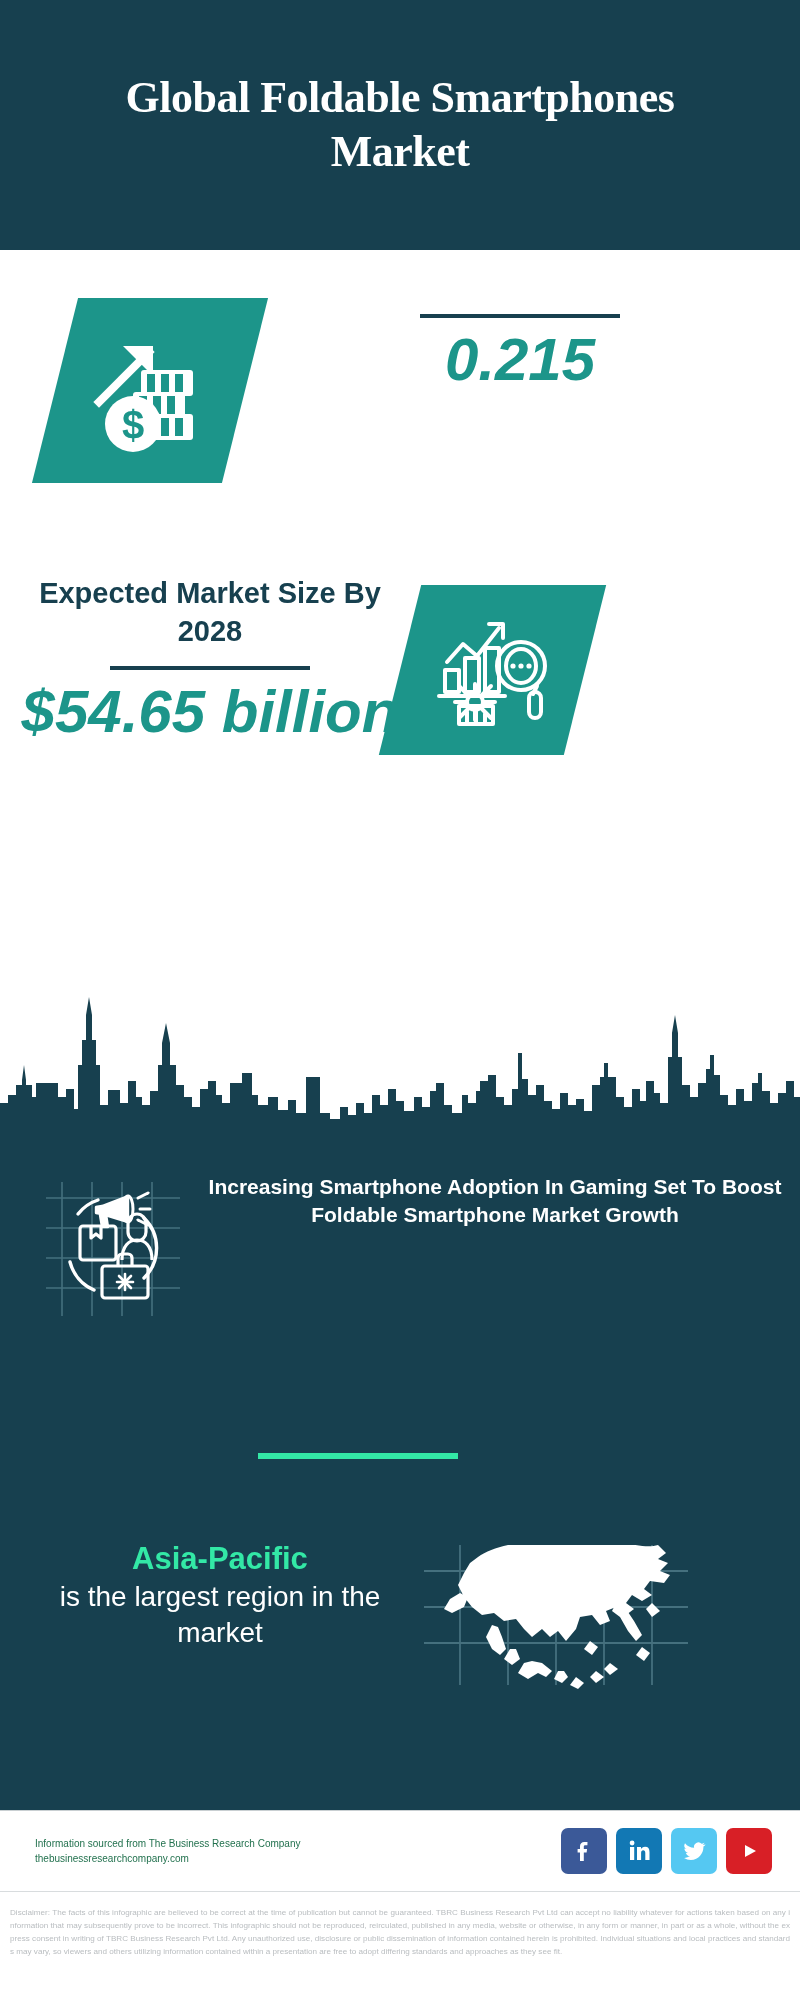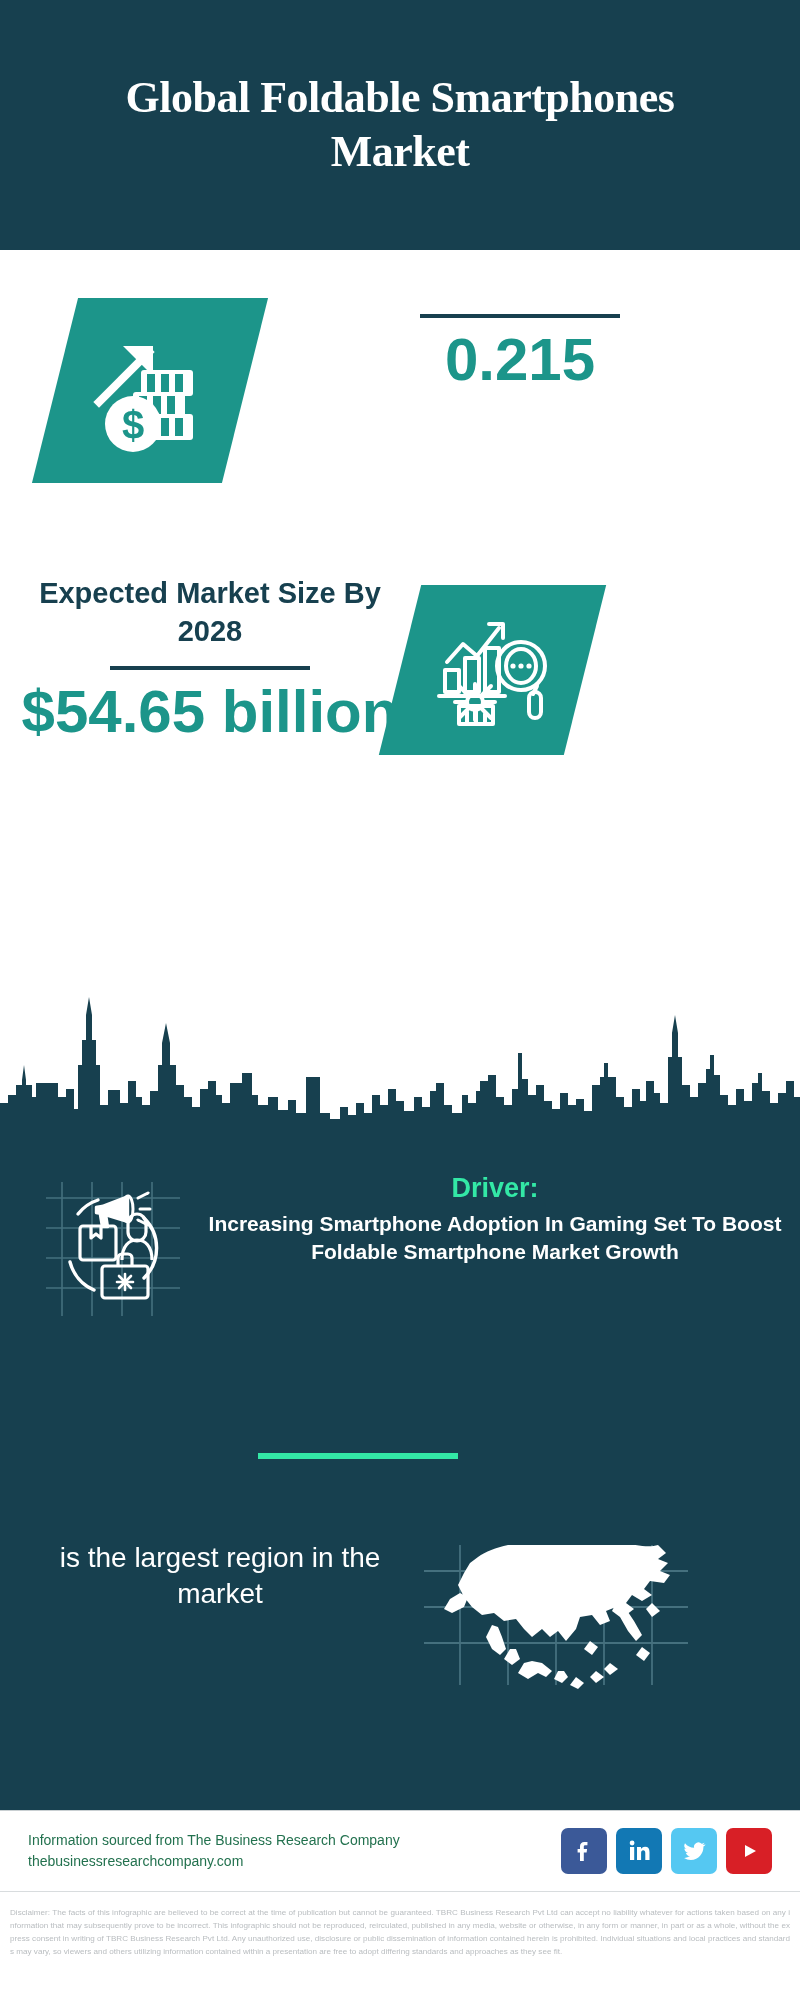--- a/index.html
+++ b/index.html
@@ -72,20 +72,21 @@
   .stat-rule {
     width: 200px; height: 4px;
     background: #17404f;
     margin: 16px auto 10px auto;
   }
   .stat-value {
     color: #1c958a;
     font-size: 60px;
     font-weight: bold;
     line-height: 1.05;
+    font-style: italic;
   }
 
   
   .stat2-text {
     position: absolute;
     left: 20px; top: 325px;
     width: 380px;
     text-align: center;
   }
   .stat2-badge {
@@ -175,23 +176,23 @@
   .footer {
     position: absolute;
     left: 0; top: 1810px;
     width: 800px; height: 80px;
     background: #ffffff;
     border-top: 1px solid #c9cfd2;
     display: flex;
     align-items: center;
   }
   .footer-credit {
-    margin-left: 28px;
+    margin-left: 35px;
     color: #22714e;
-    font-size: 14px;
+    font-size: 10px;
     line-height: 1.5;
     flex: 0 0 auto;
   }
   .social-row {
     margin-left: auto;
     margin-right: 28px;
     display: flex;
     gap: 9px;
     align-items: center;
   }
@@ -360,27 +361,27 @@
         <g stroke="#ffffff" stroke-width="2.6" stroke-linecap="round">
           <line x1="85" y1="94" x2="85" y2="110"></line>
           <line x1="77" y1="102" x2="93" y2="102"></line>
           <line x1="79" y1="96" x2="91" y2="108"></line>
           <line x1="91" y1="96" x2="79" y2="108"></line>
         </g>
       </svg>
     </div>
 
     <div class="driver-text">
-      <div class="driver-head">Driver:</div>
       <div class="driver-body">Increasing Smartphone Adoption In Gaming Set To Boost Foldable Smartphone Market Growth</div>
     </div>
 
     <div class="mid-rule"></div>
 
     <div class="region-text">
+      <div class="region-head">Asia-Pacific</div>
       <div class="region-body">is the largest region in the market</div>
     </div>
 
     <div class="region-map">
       <svg width="290" height="170" viewBox="0 0 290 170">
         <g stroke="#45707e" stroke-width="1.8" fill="none">
           <line x1="40" y1="0" x2="40" y2="140"></line>
           <line x1="88" y1="0" x2="88" y2="140"></line>
           <line x1="136" y1="0" x2="136" y2="140"></line>
           <line x1="184" y1="0" x2="184" y2="140"></line>

